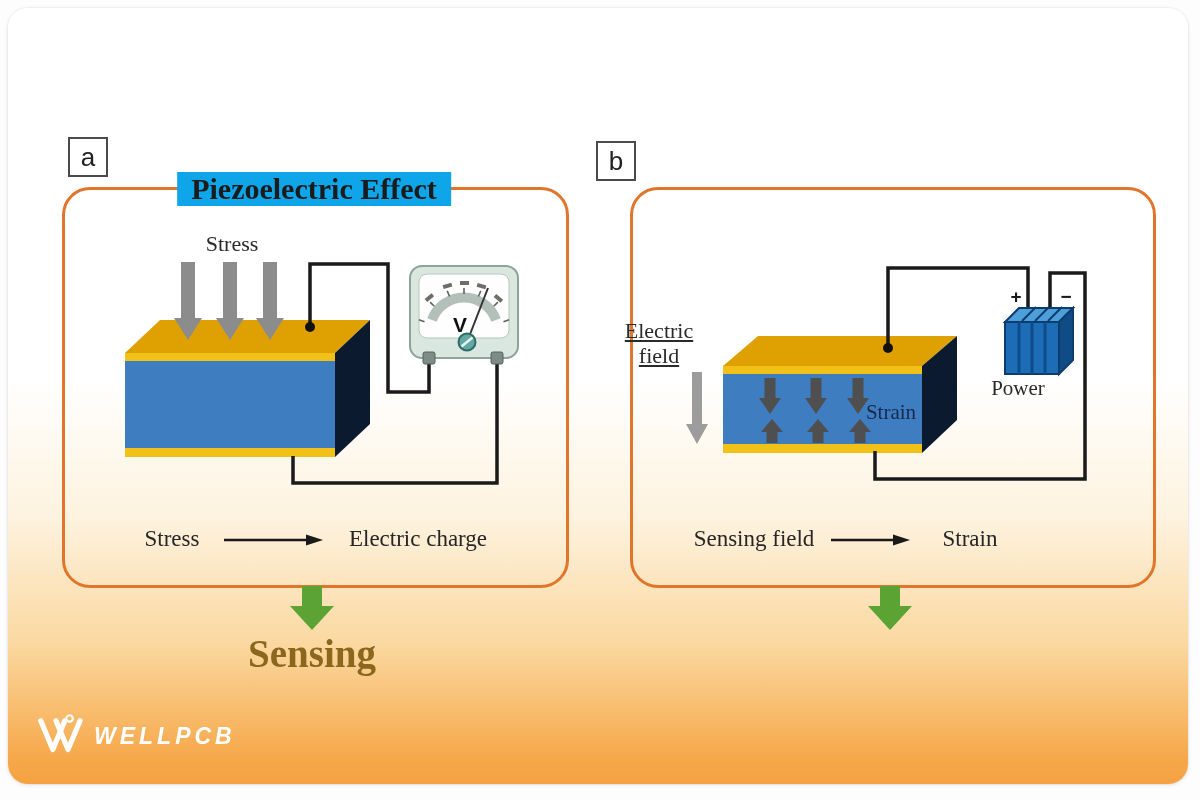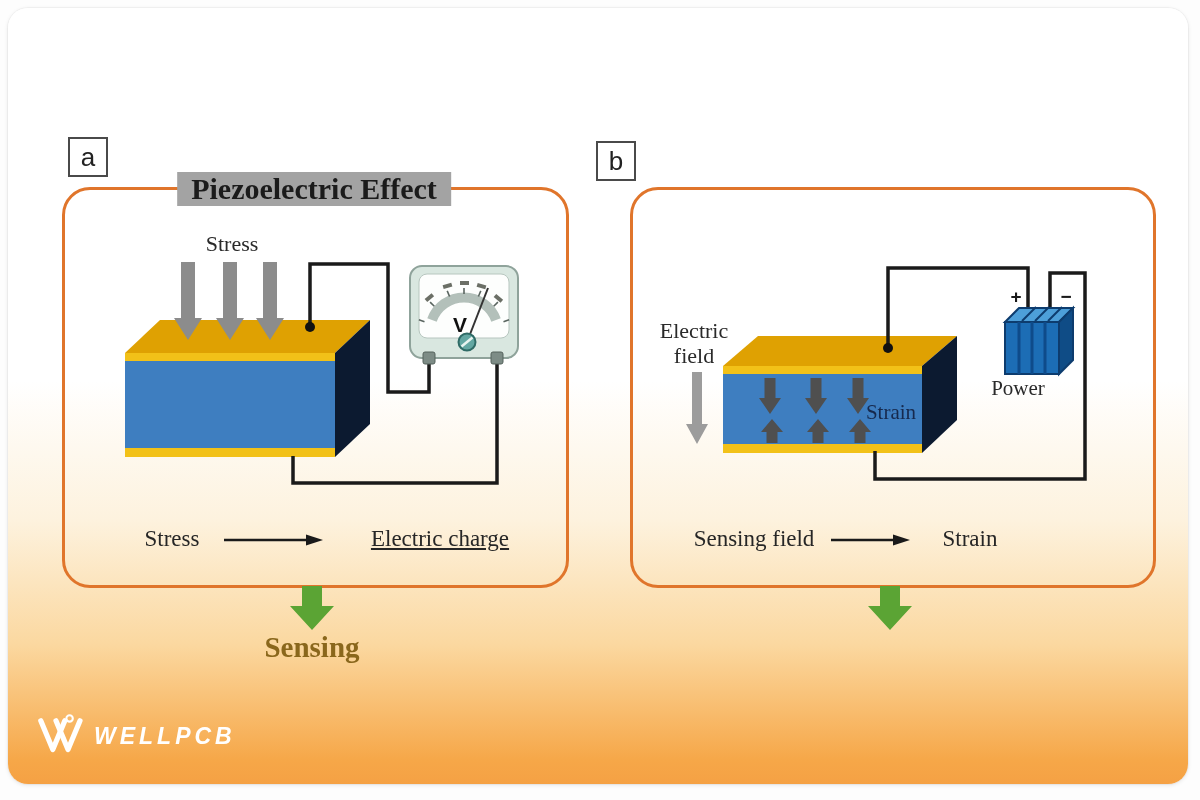--- a/index.html
+++ b/index.html
@@ -21,41 +21,41 @@
   }
   .panel-a-border{left:62px;top:187px;width:501px;height:395px;}
   .panel-b-border{left:630px;top:187px;width:520px;height:395px;}
   .corner-label{
     position:absolute;width:36px;height:36px;background:#ffffff;
     border:2px solid #4a4a4a;display:flex;align-items:center;justify-content:center;
     font-family:"Liberation Sans", sans-serif;font-size:26px;color:#222;
   }
   .panel-title{
     position:absolute;top:172px;transform:translateX(-50%);
-    background:#a3a3a3;padding:0 14px;
+    background:#0ea5e9;padding:0 14px;
     font-size:30px;font-weight:700;color:#1b1b1b;letter-spacing:0px;
     white-space:nowrap;line-height:34px;
   }
   .diagram-label{
     position:absolute;transform:translateX(-50%);
     color:#2a2a2a;font-size:22px;white-space:nowrap;text-align:center;
   }
   .strain-label{color:#16294d;font-size:21px;}
   .battery-sign{font-family:"Liberation Sans", sans-serif;font-weight:700;font-size:19px;color:#1a1a1a;}
   .meter-v{
     position:absolute;transform:translateX(-50%);
     font-family:"Liberation Sans", sans-serif;font-weight:700;font-size:21px;color:#101010;
   }
   .equation{
     position:absolute;top:526px;transform:translateX(-50%);
     font-size:23px;color:#262626;white-space:nowrap;
   }
   .result-label{
     position:absolute;top:631px;transform:translateX(-50%);
-    font-size:29px;font-weight:700;color:#8a671c;white-space:nowrap;
+    font-size:39px;font-weight:700;color:#8a671c;white-space:nowrap;
   }
   .logo{
     position:absolute;left:36px;top:712px;display:flex;align-items:flex-start;gap:10px;
   }
   .logo-text{
     font-family:"Liberation Sans", sans-serif;font-weight:700;font-style:italic;
     font-size:23px;color:#ffffff;letter-spacing:4px;line-height:48px;
   }
 </style>
 </head>
@@ -168,24 +168,24 @@
   </div>
   <div class="corner-label" style="left:596px;top:141px;">
     <span>b</span>
   </div>
 
   <div class="panel-title" style="left:314px;">Piezoelectric Effect</div>
 
   <div class="diagram-label" style="left:232px;top:231px;">Stress</div>
   <div class="meter-v" style="left:460px;top:313px;">V</div>
   <div class="equation" style="left:172px;">Stress</div>
-  <div class="equation" style="left:440px;text-decoration:underline;">Electric charge</div>
+  <div class="equation" style="left:418px;">Electric charge</div>
   <div class="result-label" style="left:312px;">Sensing</div>
 
-  <div class="diagram-label" style="left:694px;top:318px;line-height:25px;">
+  <div class="diagram-label" style="left:659px;top:318px;line-height:25px;text-decoration:underline;">
     <div>Electric</div>
     <div>field</div>
   </div>
   <div class="diagram-label strain-label" style="left:891px;top:400px;">Strain</div>
   <div class="diagram-label battery-sign" style="left:1016px;top:286px;">+</div>
   <div class="diagram-label battery-sign" style="left:1066px;top:286px;">−</div>
   <div class="diagram-label" style="left:1018px;top:376px;font-size:21px;">Power</div>
   <div class="equation" style="left:754px;">Sensing field</div>
   <div class="equation" style="left:970px;">Strain</div>
 

